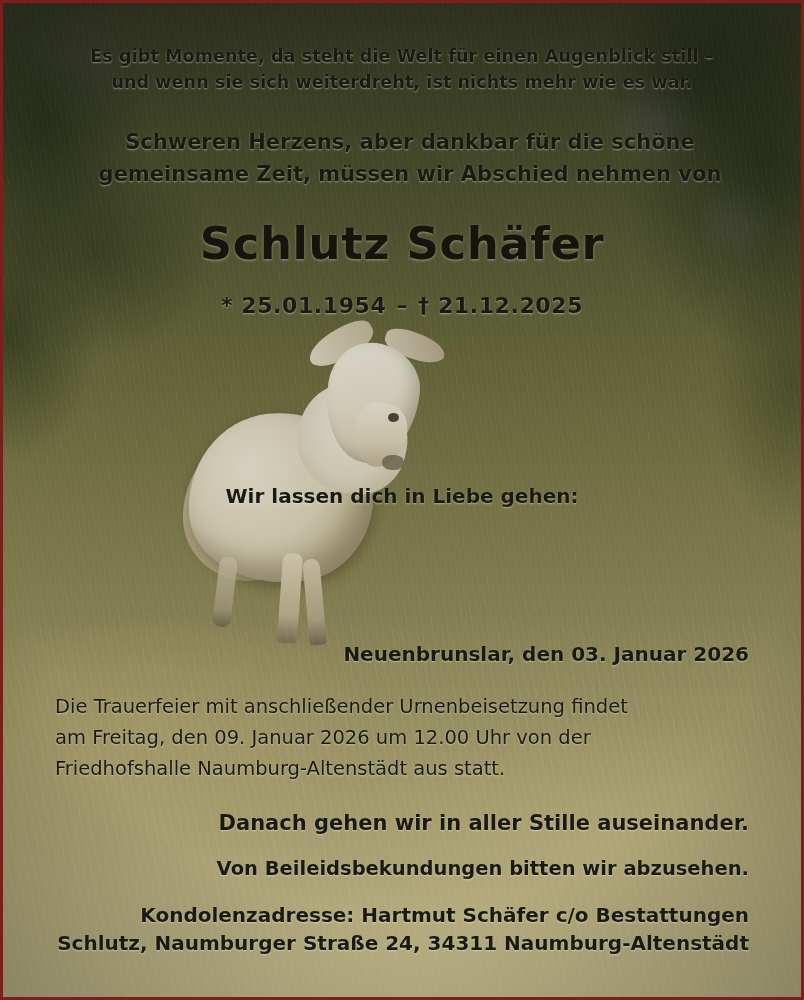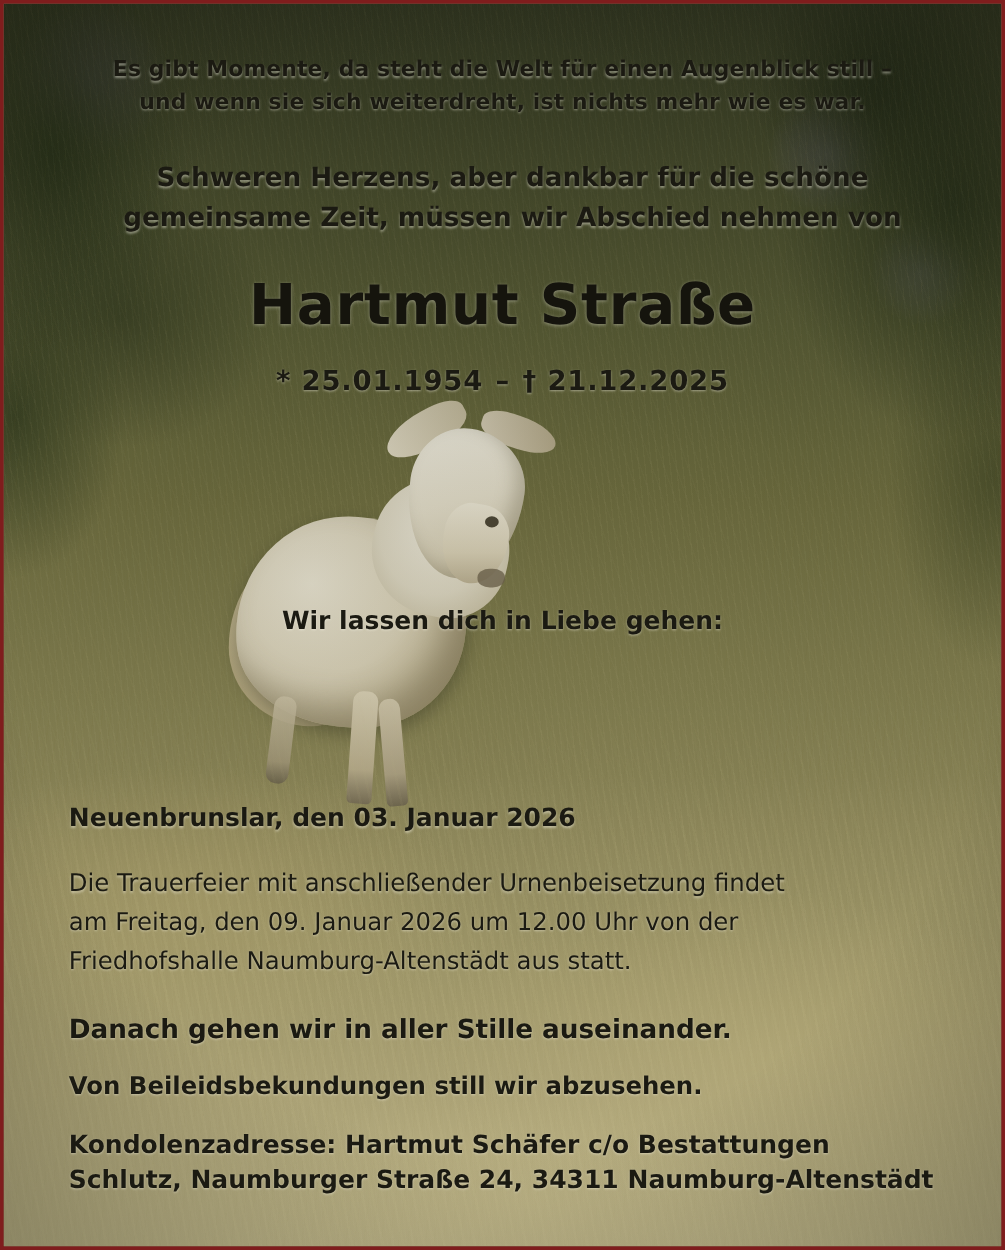--- a/index.html
+++ b/index.html
@@ -255,21 +255,21 @@
   }
   .block {
     position: absolute;
     left: 0;
     right: 0;
   }
   .center { text-align: center; }
   .left-block {
     left: 52px;
     right: 52px;
-    text-align: left;
+    text-align: right;
   }
   .epitaph {
     top: 40px;
     font-size: 17.5px;
     line-height: 26px;
     font-weight: 600;
     letter-spacing: 0.1px;
   }
   .intro {
     top: 123px;
@@ -374,40 +374,40 @@
     <div class="block center epitaph">
       <div>Es gibt Momente, da steht die Welt für einen Augenblick still –</div>
       <div>und wenn sie sich weiterdreht, ist nichts mehr wie es war.</div>
     </div>
 
     <div class="block center intro">
       <div>Schweren Herzens, aber dankbar für die schöne</div>
       <div>gemeinsame Zeit, müssen wir Abschied nehmen von</div>
     </div>
 
-    <div class="block center name">Hartmut Straße</div>
+    <div class="block center name">Schlutz Schäfer</div>
 
     <div class="block center dates">
       <span>* 25.01.1954</span><span class="sep">–</span><span>† 21.12.2025</span>
     </div>
 
     <div class="block center farewell-lead">Wir lassen dich in Liebe gehen:</div>
 
 
     <div class="block left-block place-date">Neuenbrunslar, den 03. Januar 2026</div>
 
     <div class="block left-block ceremony">
       <div>Die Trauerfeier mit anschließender Urnenbeisetzung findet</div>
       <div>am Freitag, den 09. Januar 2026 um 12.00 Uhr von der</div>
       <div>Friedhofshalle Naumburg-Altenstädt aus statt.</div>
     </div>
 
     <div class="block left-block after">Danach gehen wir in aller Stille auseinander.</div>
 
-    <div class="block left-block no-condolences">Von Beileidsbekundungen still wir abzusehen.</div>
+    <div class="block left-block no-condolences">Von Beileidsbekundungen bitten wir abzusehen.</div>
 
     <div class="block left-block address">
       <div>Kondolenzadresse: Hartmut Schäfer c/o Bestattungen</div>
       <div>Schlutz, Naumburger Straße 24, 34311 Naumburg-Altenstädt</div>
     </div>
 
   </div>
 </div>
 
 </body></html>

